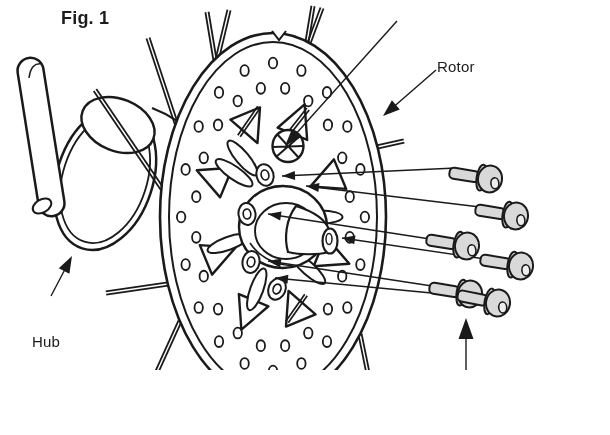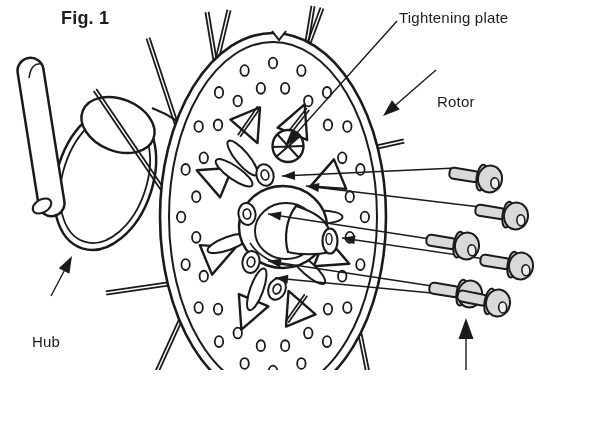--- a/index.html
+++ b/index.html
@@ -232,16 +232,15 @@
         <g transform="translate(498 303) rotate(11)">
           <rect x="-41" y="-5.5" width="30" height="11" rx="4.5" class="bolt"></rect>
           <ellipse cx="-8.5" cy="0" rx="5" ry="13" class="bolt"></ellipse>
           <ellipse cx="0" cy="0" rx="12" ry="13.5" class="bolt"></ellipse>
           <ellipse cx="5.5" cy="3.5" rx="4" ry="5.5" transform="rotate(-15 5.5 3.5)" class="recess"></ellipse>
         </g>
       </g>
   </svg>
 
   <div class="label fig-label" style="left:61px; top:9px;">Fig. 1</div>
-  <div class="label" style="left:399px; top:10px;">Tightening plate</div>
-  <div class="label" style="left:437px; top:59px;margin-top:35px;">Rotor</div>
+  <div class="label" style="left:437px; top:59px;">Rotor</div>
   <div class="label" style="left:32px; top:298px;margin-top:36px;">Hub</div>
 </div>
 
 </body></html>

